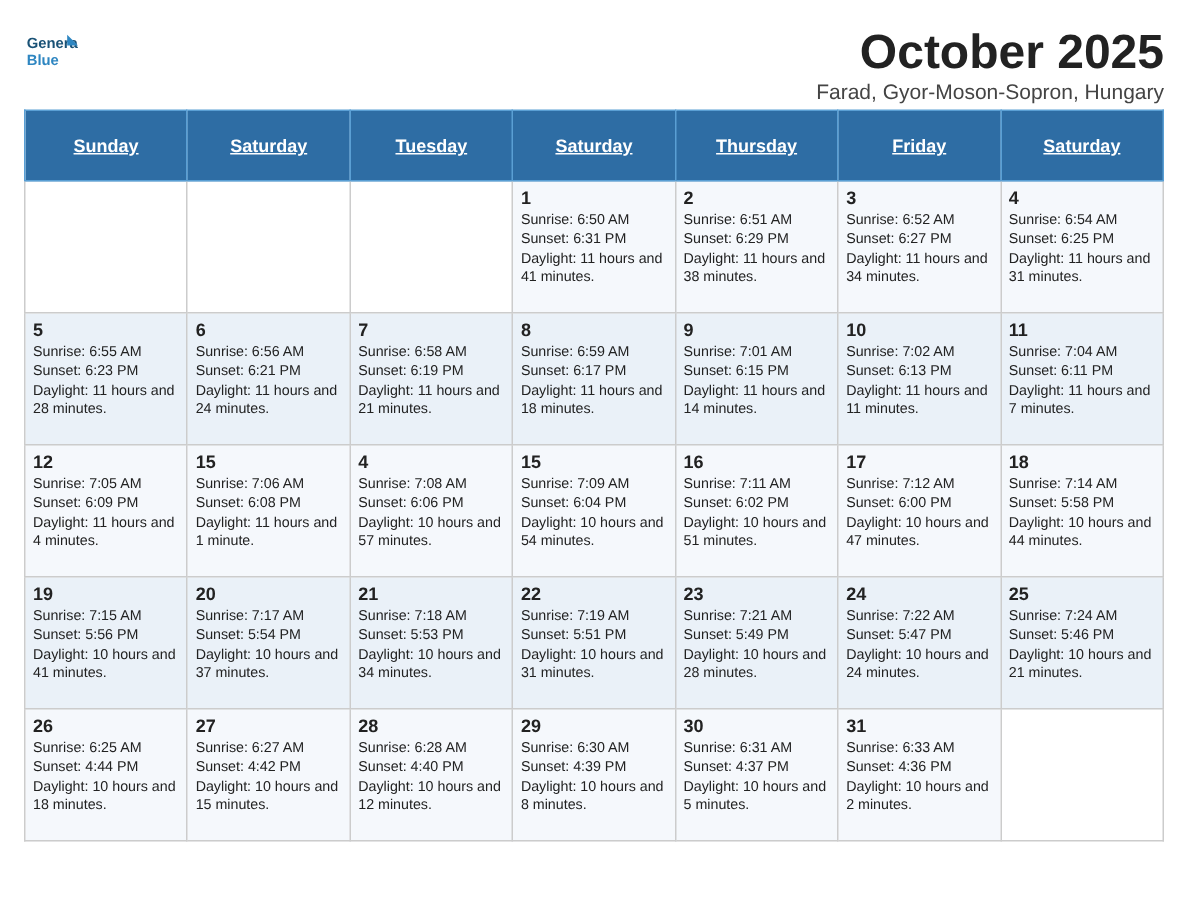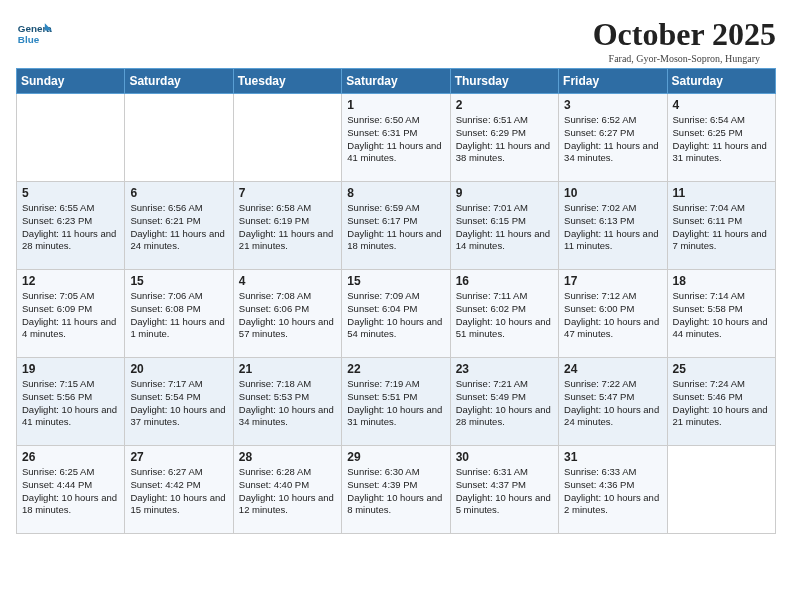--- a/index.html
+++ b/index.html
@@ -23,45 +23,45 @@
       font-weight: bold;
       color: #1a5276;
       line-height: 1.2;
     }
     .logo-icon {
       width: 36px;
       height: 36px;
       margin-right: 4px;
     }
     .title-block {
-      text-align: center;
-      font-family: Liberation Serif, serif;
+      text-align: right;
     }
     .month-title {
       font-size: 32px;
       font-weight: bold;
       color: #222;
     }
     .location-title {
-      font-size: 10px;
+      font-size: 14px;
       color: #444;
     }
     table {
       width: 100%;
       border-collapse: collapse;
       table-layout: fixed;
     }
     thead tr th {
       background: #2e6da4;
       color: #fff;
       font-size: 12px;
       font-weight: bold;
-      padding: 5px 4px;
-      text-align: left;
+      padding: 16px 4px;
+      text-align: center;
       border: 1px solid #5a9fd4;
+      text-decoration: underline;
     }
     tbody tr td {
       border: 1px solid #ccc;
       vertical-align: top;
       padding: 4px 5px;
       font-size: 10px;
       color: #222;
       height: 88px;
     }
     .day-num {

